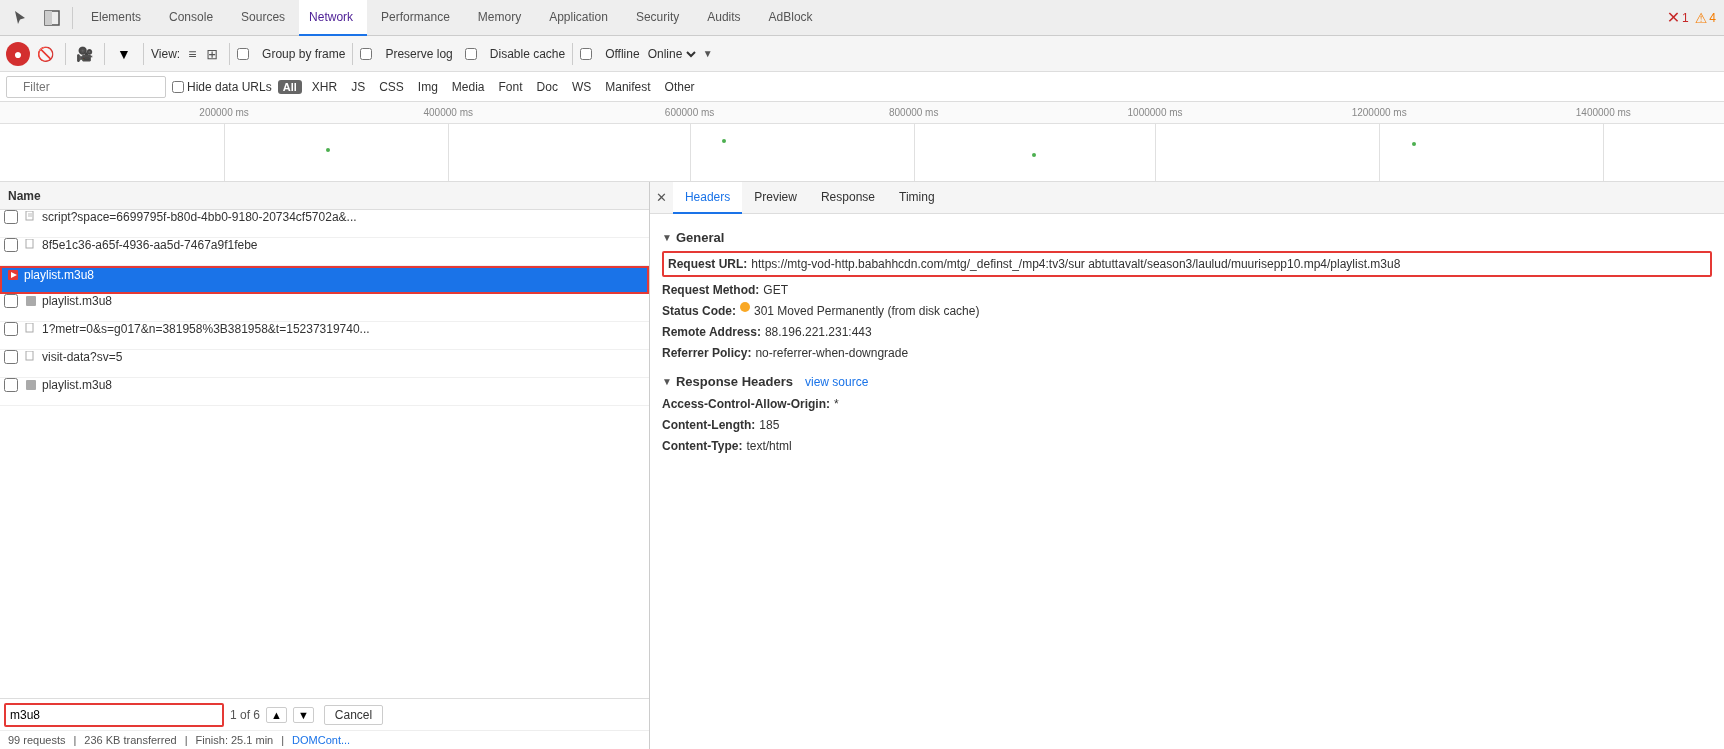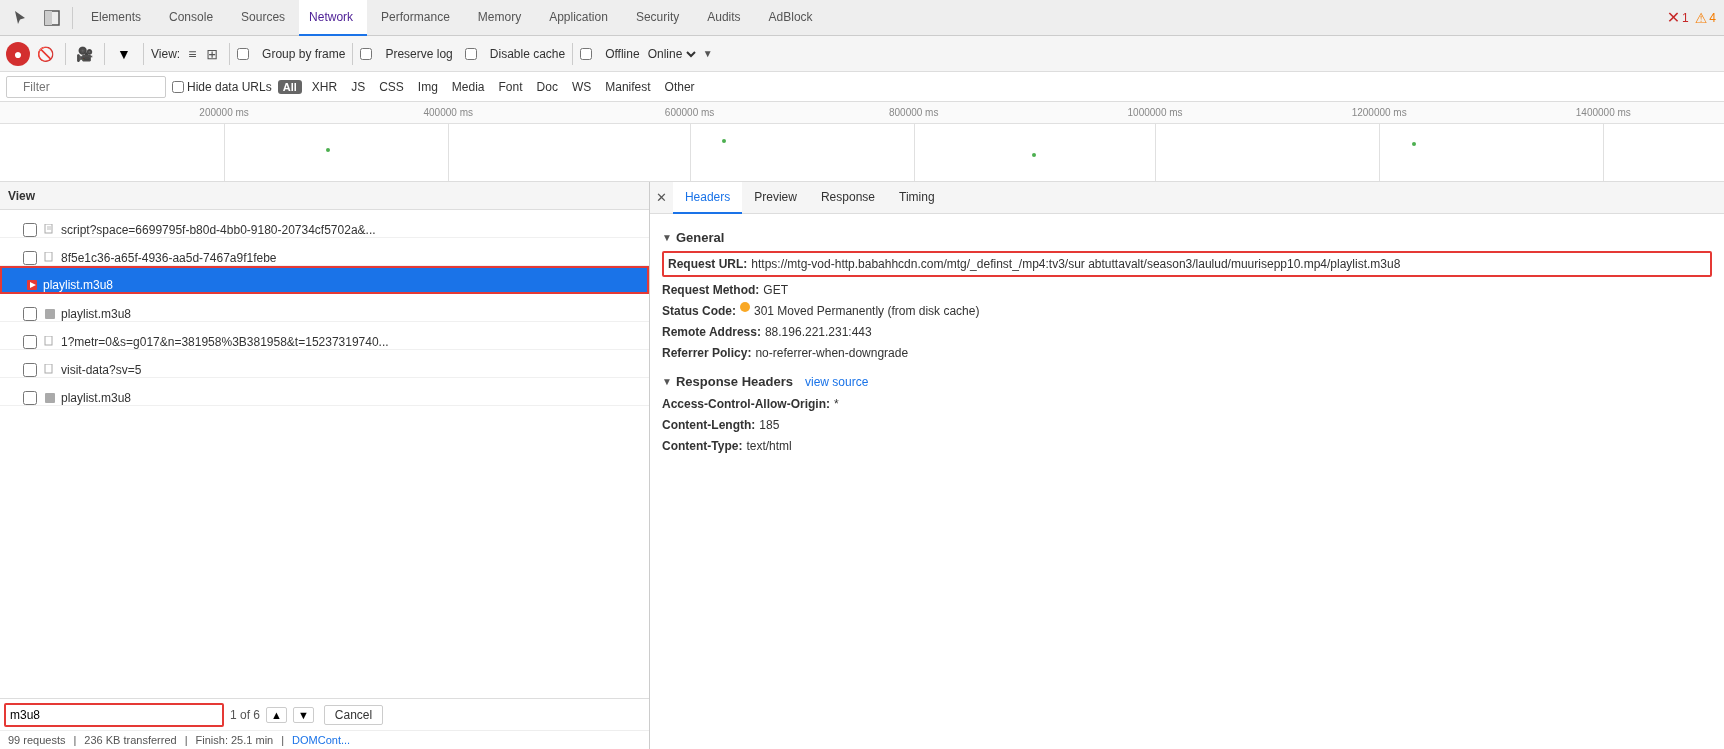--- a/index.html
+++ b/index.html
@@ -85,21 +85,21 @@
     .main-content { display: flex; height: calc(100vh - 36px - 36px - 30px - 80px); min-height: 330px; }
 
     
     .left-panel { width: 650px; min-width: 200px; display: flex; flex-direction: column; border-right: 1px solid #ccc; background: #fff; }
     .list-header {
       display: flex; align-items: center; height: 28px; border-bottom: 1px solid #ddd;
       background: #f5f5f5; padding: 0 8px; font-weight: 600; font-size: 12px; color: #333;
     }
     .list-body { flex: 1; overflow-y: auto; overflow-x: hidden; position: relative; }
     .list-item {
-      display: flex; align-items: flex-end; height: 28px; padding: 0 23px; cursor: pointer;
+      display: flex; align-items: flex-start; height: 28px; padding: 0 4px; cursor: pointer;
       border-bottom: 1px solid #f0f0f0; font-size: 12px; white-space: nowrap; overflow: hidden;
     }
     .list-item.selected { background: #1a73e8; color: white; }
     .list-item-checkbox { width: 14px; height: 14px; margin-right: 6px; flex-shrink: 0; }
     .list-item-icon { width: 14px; height: 14px; margin-right: 4px; flex-shrink: 0; display: flex; align-items: center; justify-content: center; }
     .list-item-text { overflow: hidden; text-overflow: ellipsis; flex: 1; }
 
     
     .status-bar {
       height: 32px; border-top: 1px solid #ddd; display: flex; align-items: center;
@@ -286,21 +286,21 @@
     <div class="graph-dot" style="left:42%;top:30%;"></div>
     <div class="graph-dot" style="left:60%;top:55%;"></div>
     <div class="graph-dot" style="left:82%;top:35%;"></div>
   </div>
 </div>
 
 <div class="main-content">
 
   <div class="left-panel">
     <div class="list-header">
-      <span>View</span>
+      <span>Name</span>
     </div>
     <div class="list-body">
 
       <div class="list-item">
         <input type="checkbox" class="list-item-checkbox" style="">
         <span class="list-item-icon">
           <svg width="12" height="12" viewBox="0 0 12 12">
               <rect x="1" y="0" width="7" height="9" fill="none" stroke="#aaa" stroke-width="1"></rect>
               <line x1="3" y1="3" x2="7" y2="3" stroke="#aaa" stroke-width="0.8"></line>
               <line x1="3" y1="5" x2="7" y2="5" stroke="#aaa" stroke-width="0.8"></line>

